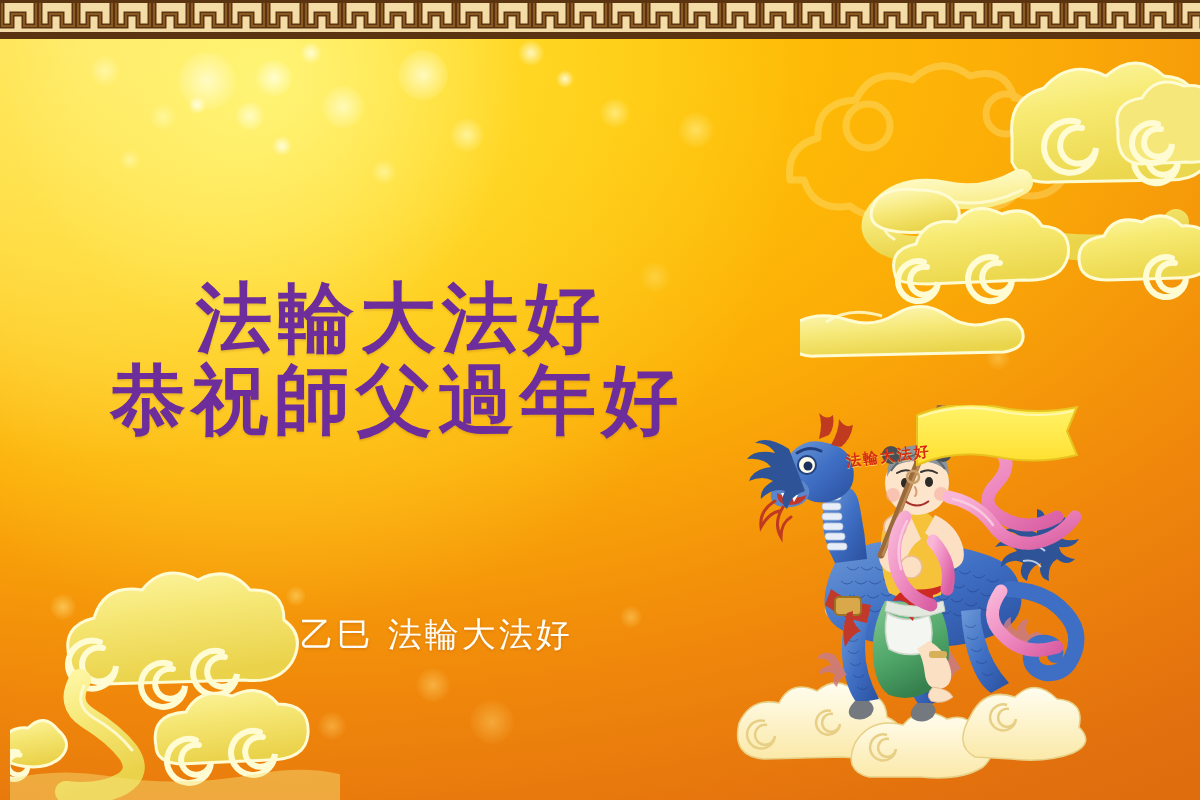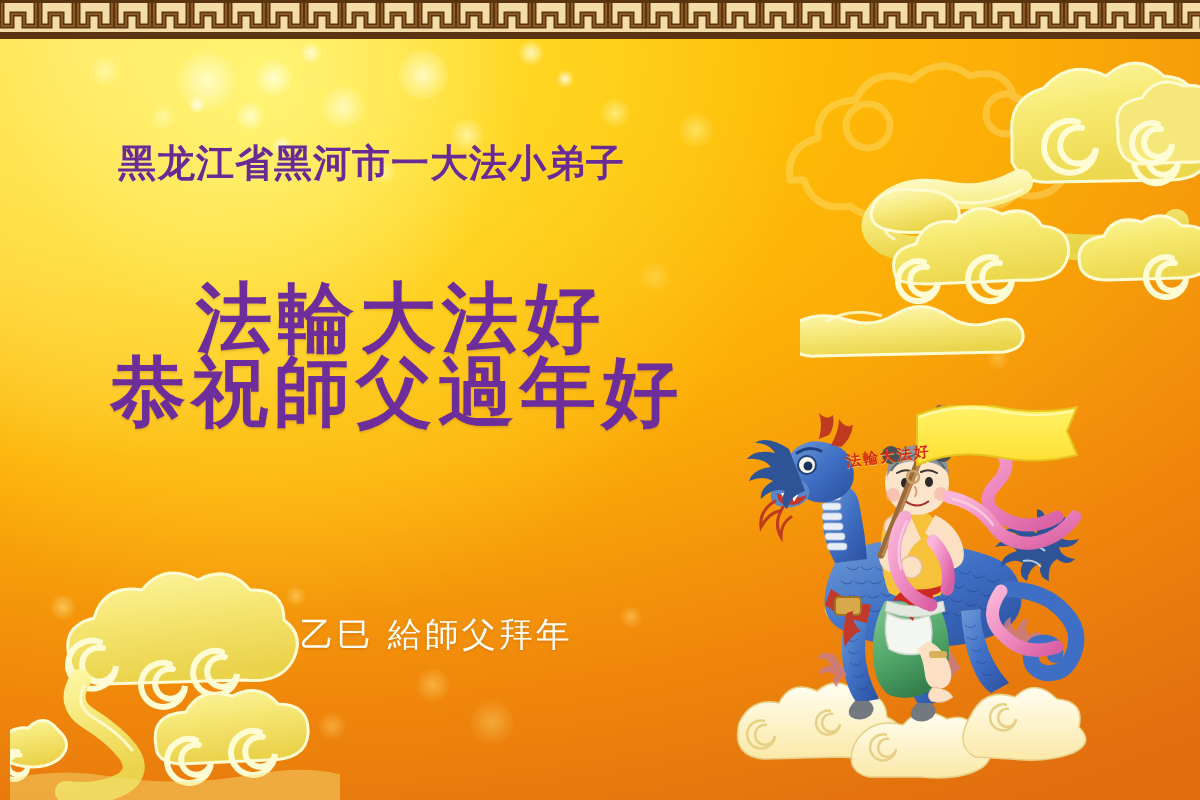--- a/index.html
+++ b/index.html
@@ -34,21 +34,21 @@
     letter-spacing:1px;white-space:nowrap;
     text-shadow:0 1px 0 rgba(255,255,255,.18);
     font-family:"DejaVu Sans","Liberation Sans",sans-serif;
   }
   .greet{
     position:absolute;color:#6d2e9c;font-weight:bold;white-space:nowrap;
     font-size:76px;letter-spacing:6px;
     text-shadow:0 2px 2px rgba(120,60,10,.16);
   }
   .greet.l1{left:196px;top:268px;}
-  .greet.l2{left:110px;top:342px;}
+  .greet.l2{left:110px;top:350px;}
   .date-line{
     position:absolute;left:300px;top:612px;
     font-size:34px;color:#fffdf4;letter-spacing:3px;white-space:nowrap;
     text-shadow:0 1px 3px rgba(160,70,0,.35);
   }
 
   
   .illus{position:absolute;left:735px;top:405px;width:360px;height:390px;}
   .banner-text{
     position:absolute;color:#d62a12;font-weight:bold;font-size:15px;
@@ -334,27 +334,26 @@
     </g>
 
     <g>
       <path d="M182 10 q40-16 82-8 q40 8 78 0 l-10 24 l10 24 q-40 10-80 2 q-42-8-80 8 z" fill="url(#bg-ban)" stroke="#e8c21e" stroke-width="2"></path>
       <path d="M184 12 q40-14 80-6 q40 8 74 0" fill="none" stroke="#fff9b8" stroke-width="2" opacity=".9"></path>
     </g>
   </svg>
 
   <div class="banner-text" style="left:846px;top:447px;">法輪大法好</div>
 
-  <div class="header-line">黑龙江省黑河市一大法小弟子</div>
 
   <div class="greet l1">法輪大法好</div>
 
   <div class="greet l2">恭祝師父過年好</div>
 
-  <div class="date-line">乙巳 給師父拜年</div>
+  <div class="date-line">乙巳 法輪大法好</div>
 
   <div class="border-top">
     <svg class="mask" viewBox="0 0 1200 36" preserveAspectRatio="none">
       <defs>
         <pattern id="meander" x="0" y="0" width="38" height="36" patternUnits="userSpaceOnUse">
           <rect width="38" height="36" fill="#f4dca6"></rect>
           <g fill="none" stroke="#5a3310" stroke-width="5">
             <path d="M2 2 L2 26 L12 26 L12 14 L24 14 L24 26 L36 26 L36 2"></path>
           </g>
           <g fill="none" stroke="#8a5a20" stroke-width="2">

